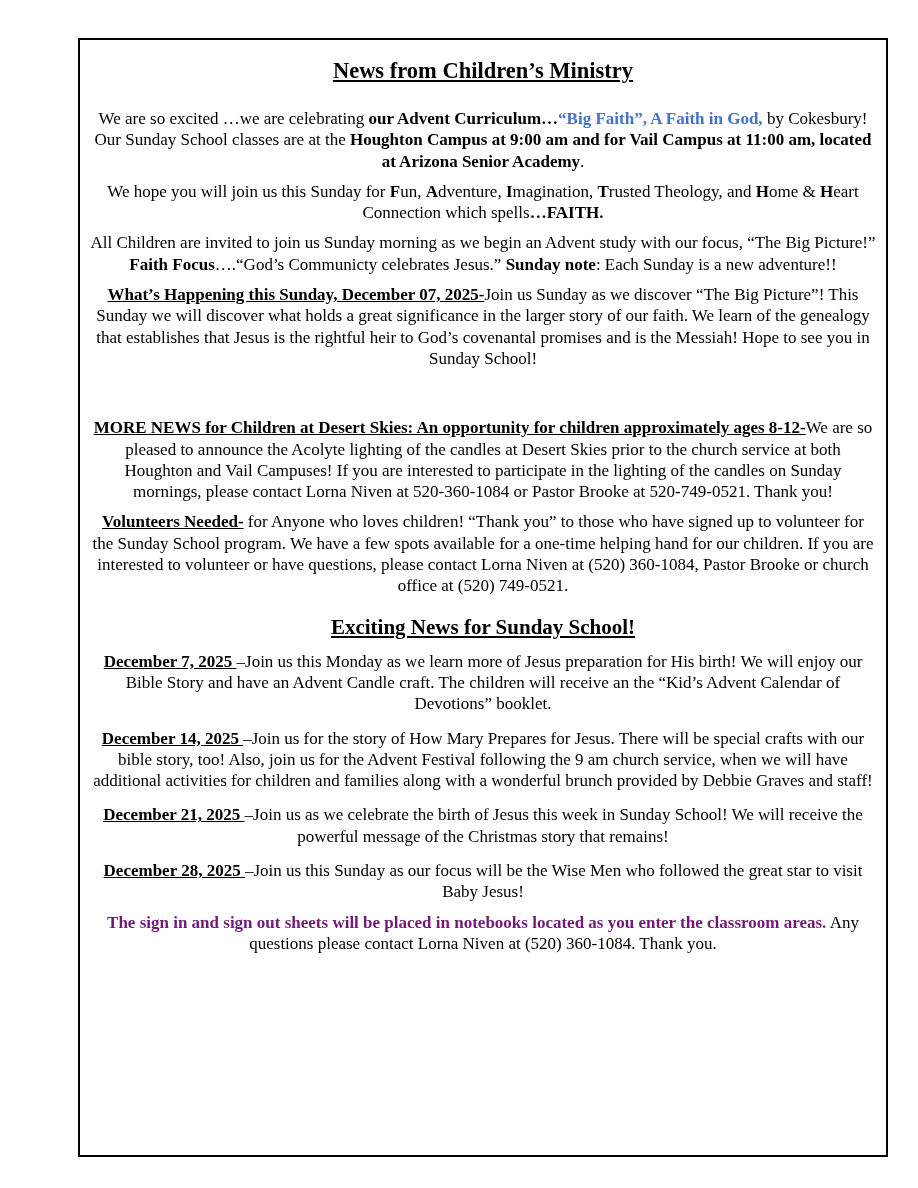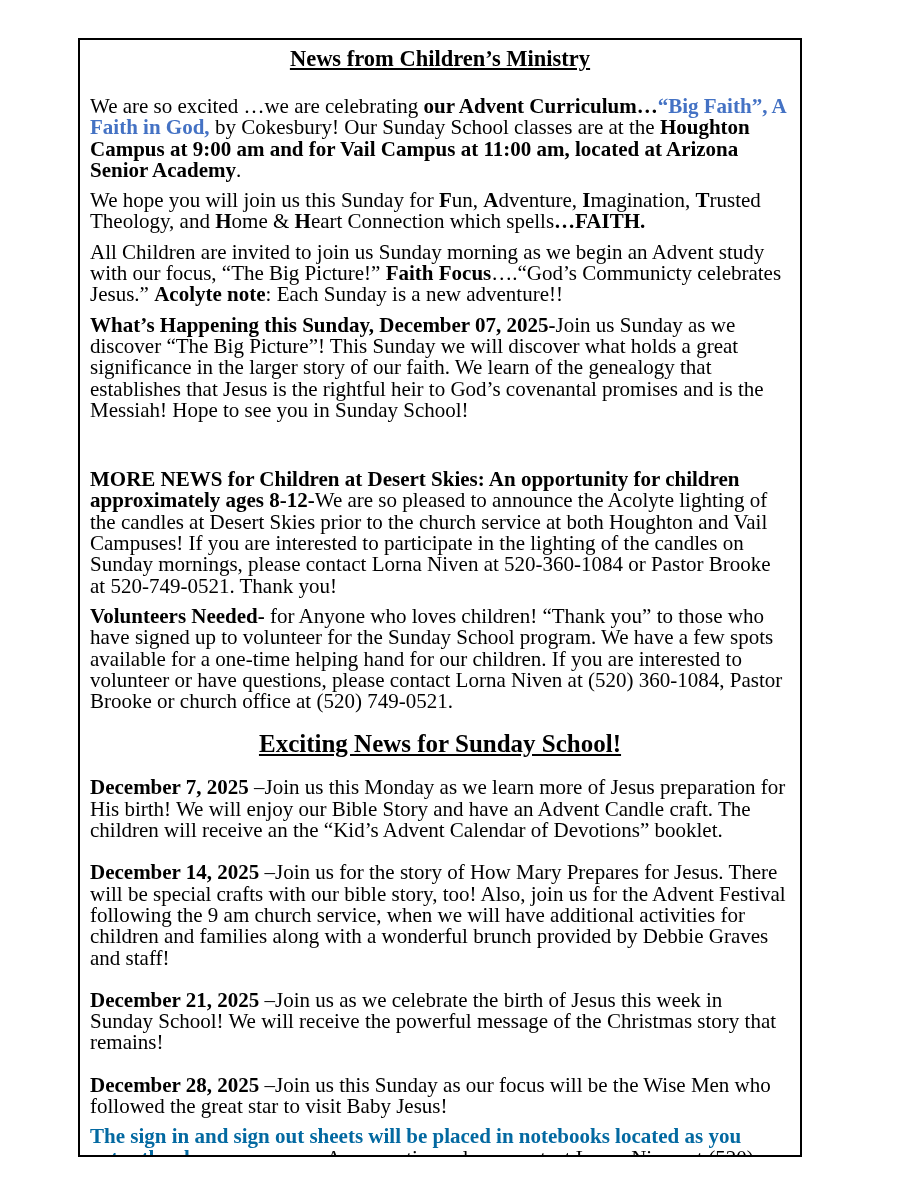--- a/index.html
+++ b/index.html
@@ -9,72 +9,72 @@
     width: 918px;
     height: 1188px;
     font-family: "Liberation Serif", "DejaVu Serif", serif;
     color: #000000;
     -webkit-font-smoothing: antialiased;
   }
   .sheet {
     position: absolute;
     left: 78px;
     top: 38px;
-    width: 724px;
+    width: 810px;
     height: 1119px;
     border: 2.5px solid #000000;
     box-sizing: border-box;
-    padding: 2px 10px 0 10px;
+    padding: 14px 10px 0 10px;
     overflow: hidden;
     background: #ffffff;
   }
   .doc-title {
     font-size: 22.5px;
     font-weight: bold;
     text-align: center;
     text-decoration: underline;
     margin: 4px 0 24px 0;
   }
   .section-heading {
-    font-size: 25px;
+    font-size: 21px;
     font-weight: bold;
     text-align: center;
     text-decoration: underline;
-    margin: 18px 0 19px 0;
+    margin: 18px 0 11px 0;
   }
   .para {
-    font-size: 21px;
+    font-size: 17px;
     line-height: 21.3px;
     margin: 0 0 9px 0;
-    text-align: left;
+    text-align: center;
   }
-  .para.gap-sm { margin-top: 21px; }
+  .para.gap-sm { margin-top: 13px; }
   .para.gap-md { margin-top: 0; }
   .para.gap-lg { margin-top: 48px; }
   .para.li {
     padding-left: 20px;
     text-indent: -20px;
   }
   .b { font-weight: bold; }
-  .u { }
+  .u { text-decoration: underline; }
 </style>
 </head>
 <body>
 
 <div class="sheet">
   <div class="doc-title">News from Children’s Ministry</div>
   <div id="sec1">
       <div class="para"><span>We are so excited …we are celebrating </span><span class="b">our Advent Curriculum…</span><span class="b" style="color: rgb(68, 114, 196);">“Big Faith”, A Faith in God,</span><span> by Cokesbury! Our Sunday School classes are at the </span><span class="b">Houghton Campus at 9:00 am and for Vail Campus at 11:00 am, located at Arizona Senior Academy</span><span>.</span></div>
       <div class="para"><span>We hope you will join us this Sunday for </span><span class="b">F</span><span>un, </span><span class="b">A</span><span>dventure, </span><span class="b">I</span><span>magination, </span><span class="b">T</span><span>rusted Theology, and </span><span class="b">H</span><span>ome &amp; </span><span class="b">H</span><span>eart Connection which spells</span><span class="b">…FAITH.</span></div>
-      <div class="para"><span>All Children are invited to join us Sunday morning as we begin an Advent study with our focus, “The Big Picture!” </span><span class="b">Faith Focus</span><span>….“God’s Communicty celebrates Jesus.” </span><span class="b">Acolyte note</span><span>: Each Sunday is a new adventure!!</span></div>
+      <div class="para"><span>All Children are invited to join us Sunday morning as we begin an Advent study with our focus, “The Big Picture!” </span><span class="b">Faith Focus</span><span>….“God’s Communicty celebrates Jesus.” </span><span class="b">Sunday note</span><span>: Each Sunday is a new adventure!!</span></div>
       <div class="para"><span class="b u">What’s Happening this Sunday, December 07, 2025-</span><span>Join us Sunday as we discover “The Big Picture”! This Sunday we will discover what holds a great significance in the larger story of our faith. We learn of the genealogy that establishes that Jesus is the rightful heir to God’s covenantal promises and is the Messiah! Hope to see you in Sunday School!</span></div>
       <div class="para gap-lg"><span class="b u">MORE NEWS for Children at Desert Skies: An opportunity for children approximately ages 8-12-</span><span>We are so pleased to announce the Acolyte lighting of the candles at Desert Skies prior to the church service at both Houghton and Vail Campuses! If you are interested to participate in the lighting of the candles on Sunday mornings, please contact Lorna Niven at 520-360-1084 or Pastor Brooke at 520-749-0521. Thank you!</span></div>
       <div class="para gap-md"><span class="b u">Volunteers Needed-</span><span> for Anyone who loves children! “Thank you” to those who have signed up to volunteer for the Sunday School program. We have a few spots available for a one-time helping hand for our children. If you are interested to volunteer or have questions, please contact Lorna Niven at (520) 360-1084, Pastor Brooke or church office at (520) 749-0521.</span></div>
     </div>
   <div class="section-heading">Exciting News for Sunday School!</div>
   <div id="sec2">
       <div class="para"><span class="b u">December 7, 2025 </span><span>–Join us this Monday as we learn more of Jesus preparation for His birth!  We will enjoy our Bible Story and have an Advent Candle craft. The children will receive an the “Kid’s Advent Calendar of Devotions” booklet.</span></div>
       <div class="para gap-sm"><span class="b u">December 14, 2025 </span><span>–Join us for the story of How Mary Prepares for Jesus.  There will be special crafts with our bible story, too!  Also, join us for the Advent Festival following the 9 am church service, when we will have additional activities for children and families along with a wonderful brunch provided by Debbie Graves and staff!</span></div>
       <div class="para gap-sm"><span class="b u">December 21, 2025 </span><span>–Join us as we celebrate the birth of Jesus this week in Sunday School!   We will receive the powerful message of the Christmas story that remains!</span></div>
       <div class="para gap-sm"><span class="b u">December 28, 2025 </span><span>–Join us this Sunday as our focus will be the Wise Men who followed the great star to visit Baby Jesus!</span></div>
-      <div class="para gap-md"><span class="b" style="color: #0369a1;">The sign in and sign out sheets will be placed in notebooks located as you enter the classroom areas.</span><span> Any questions please contact Lorna Niven at (520) 360-1084. Thank you.</span></div>
+      <div class="para gap-md"><span class="b" style="color: #701a75;">The sign in and sign out sheets will be placed in notebooks located as you enter the classroom areas.</span><span> Any questions please contact Lorna Niven at (520) 360-1084. Thank you.</span></div>
     </div>
 </div>
 
 </body></html>

